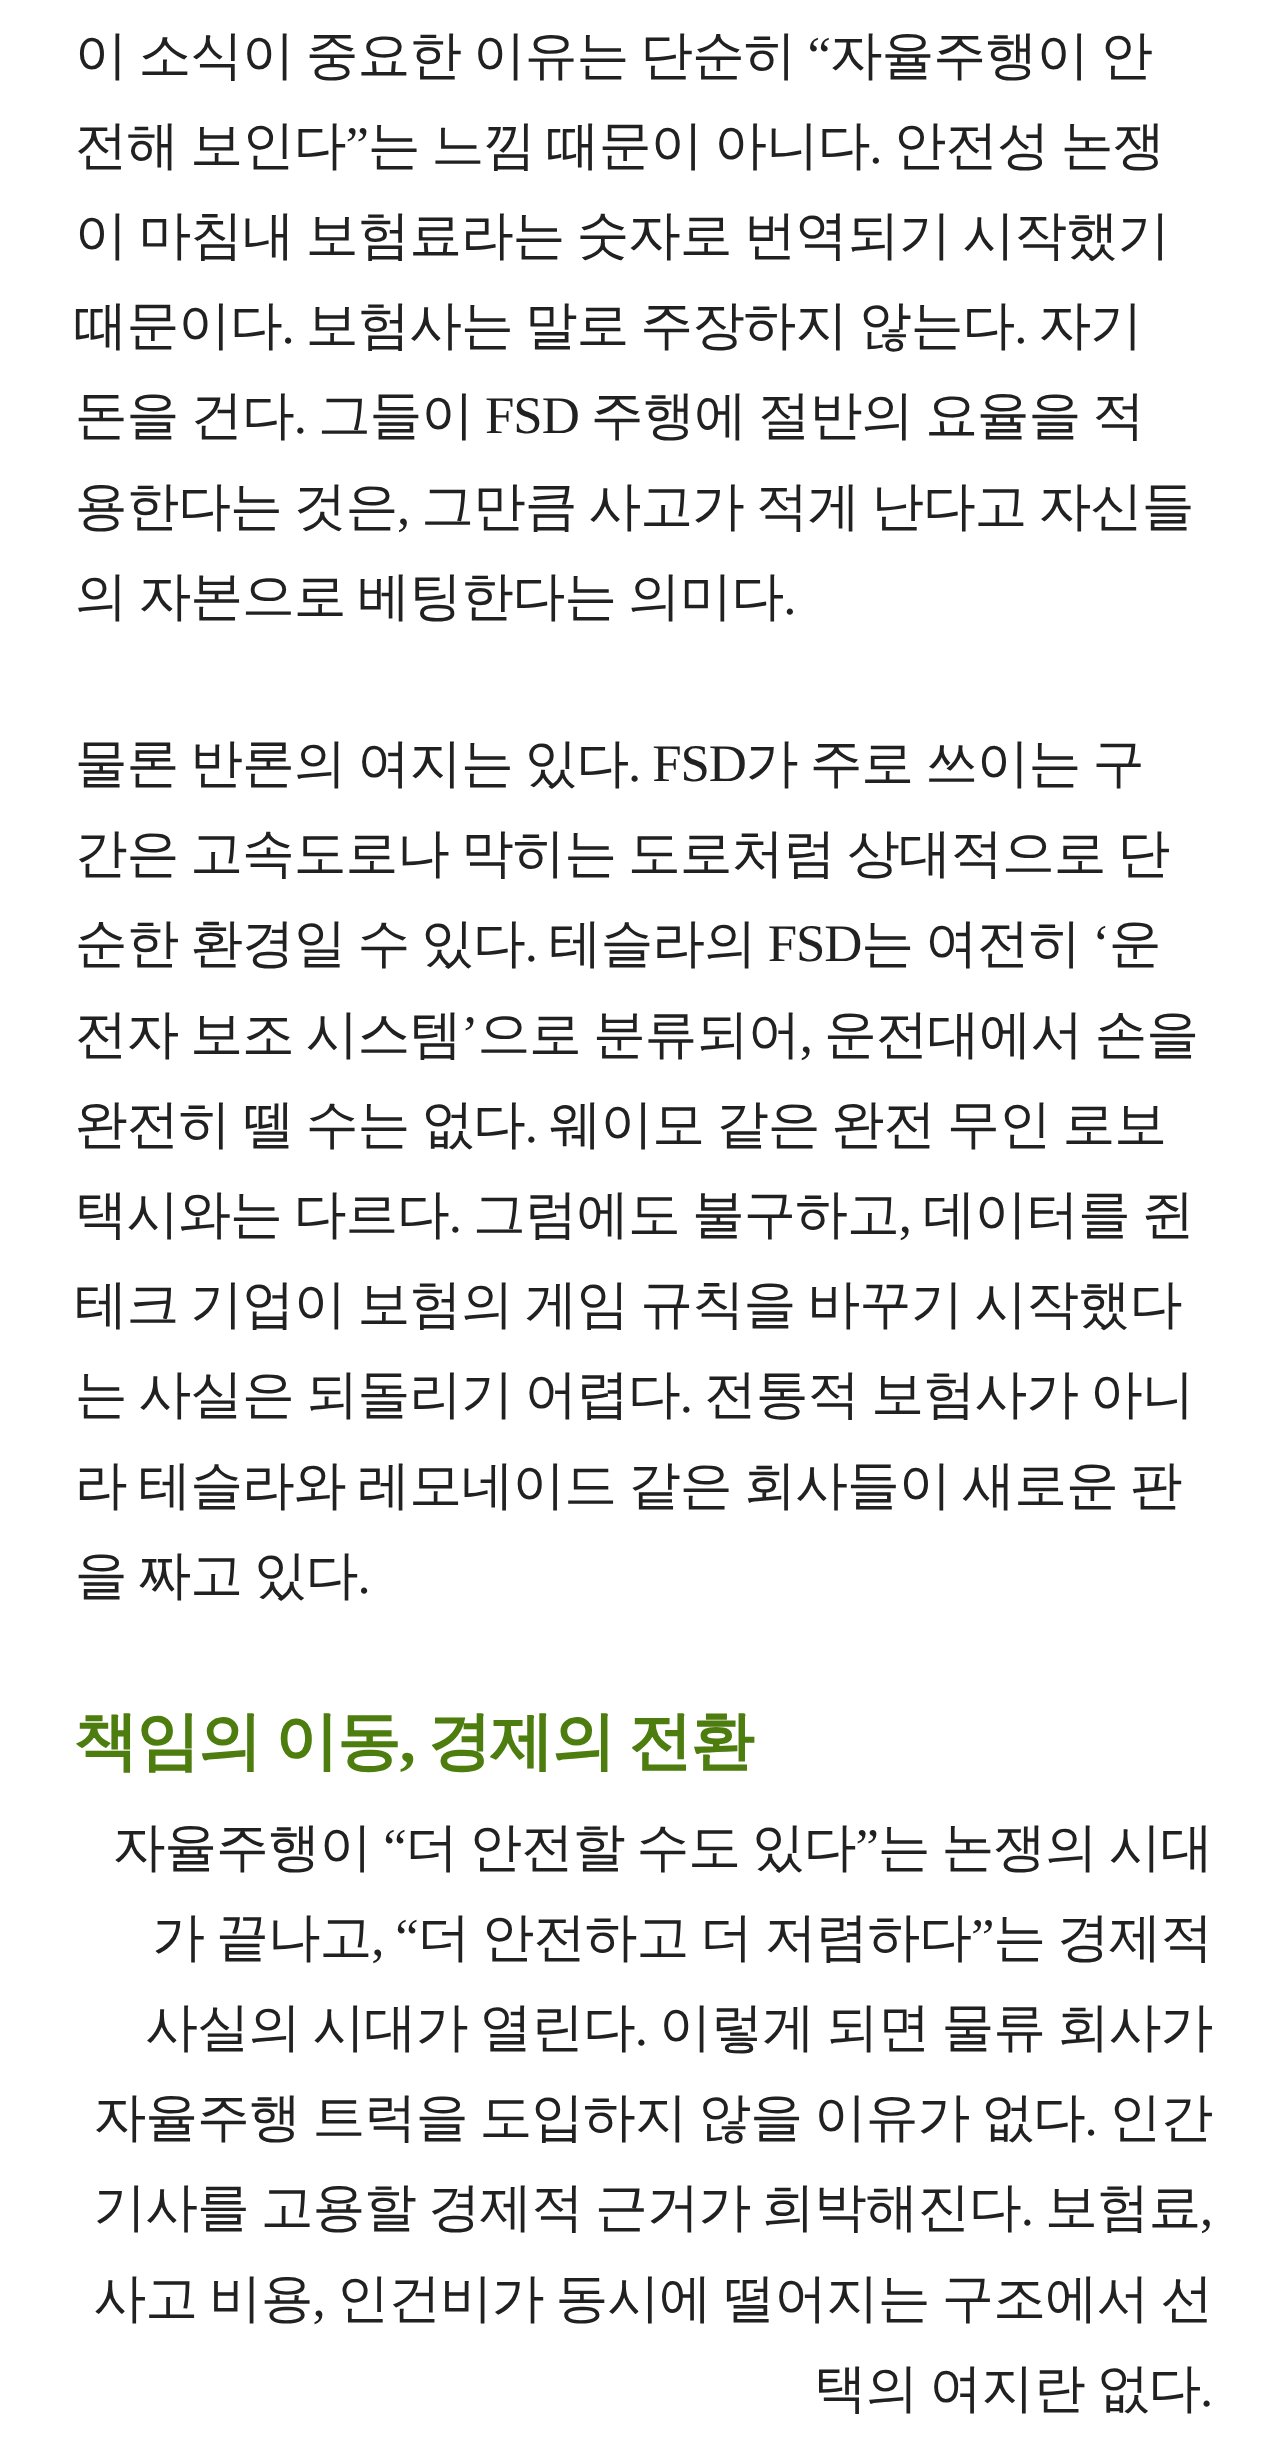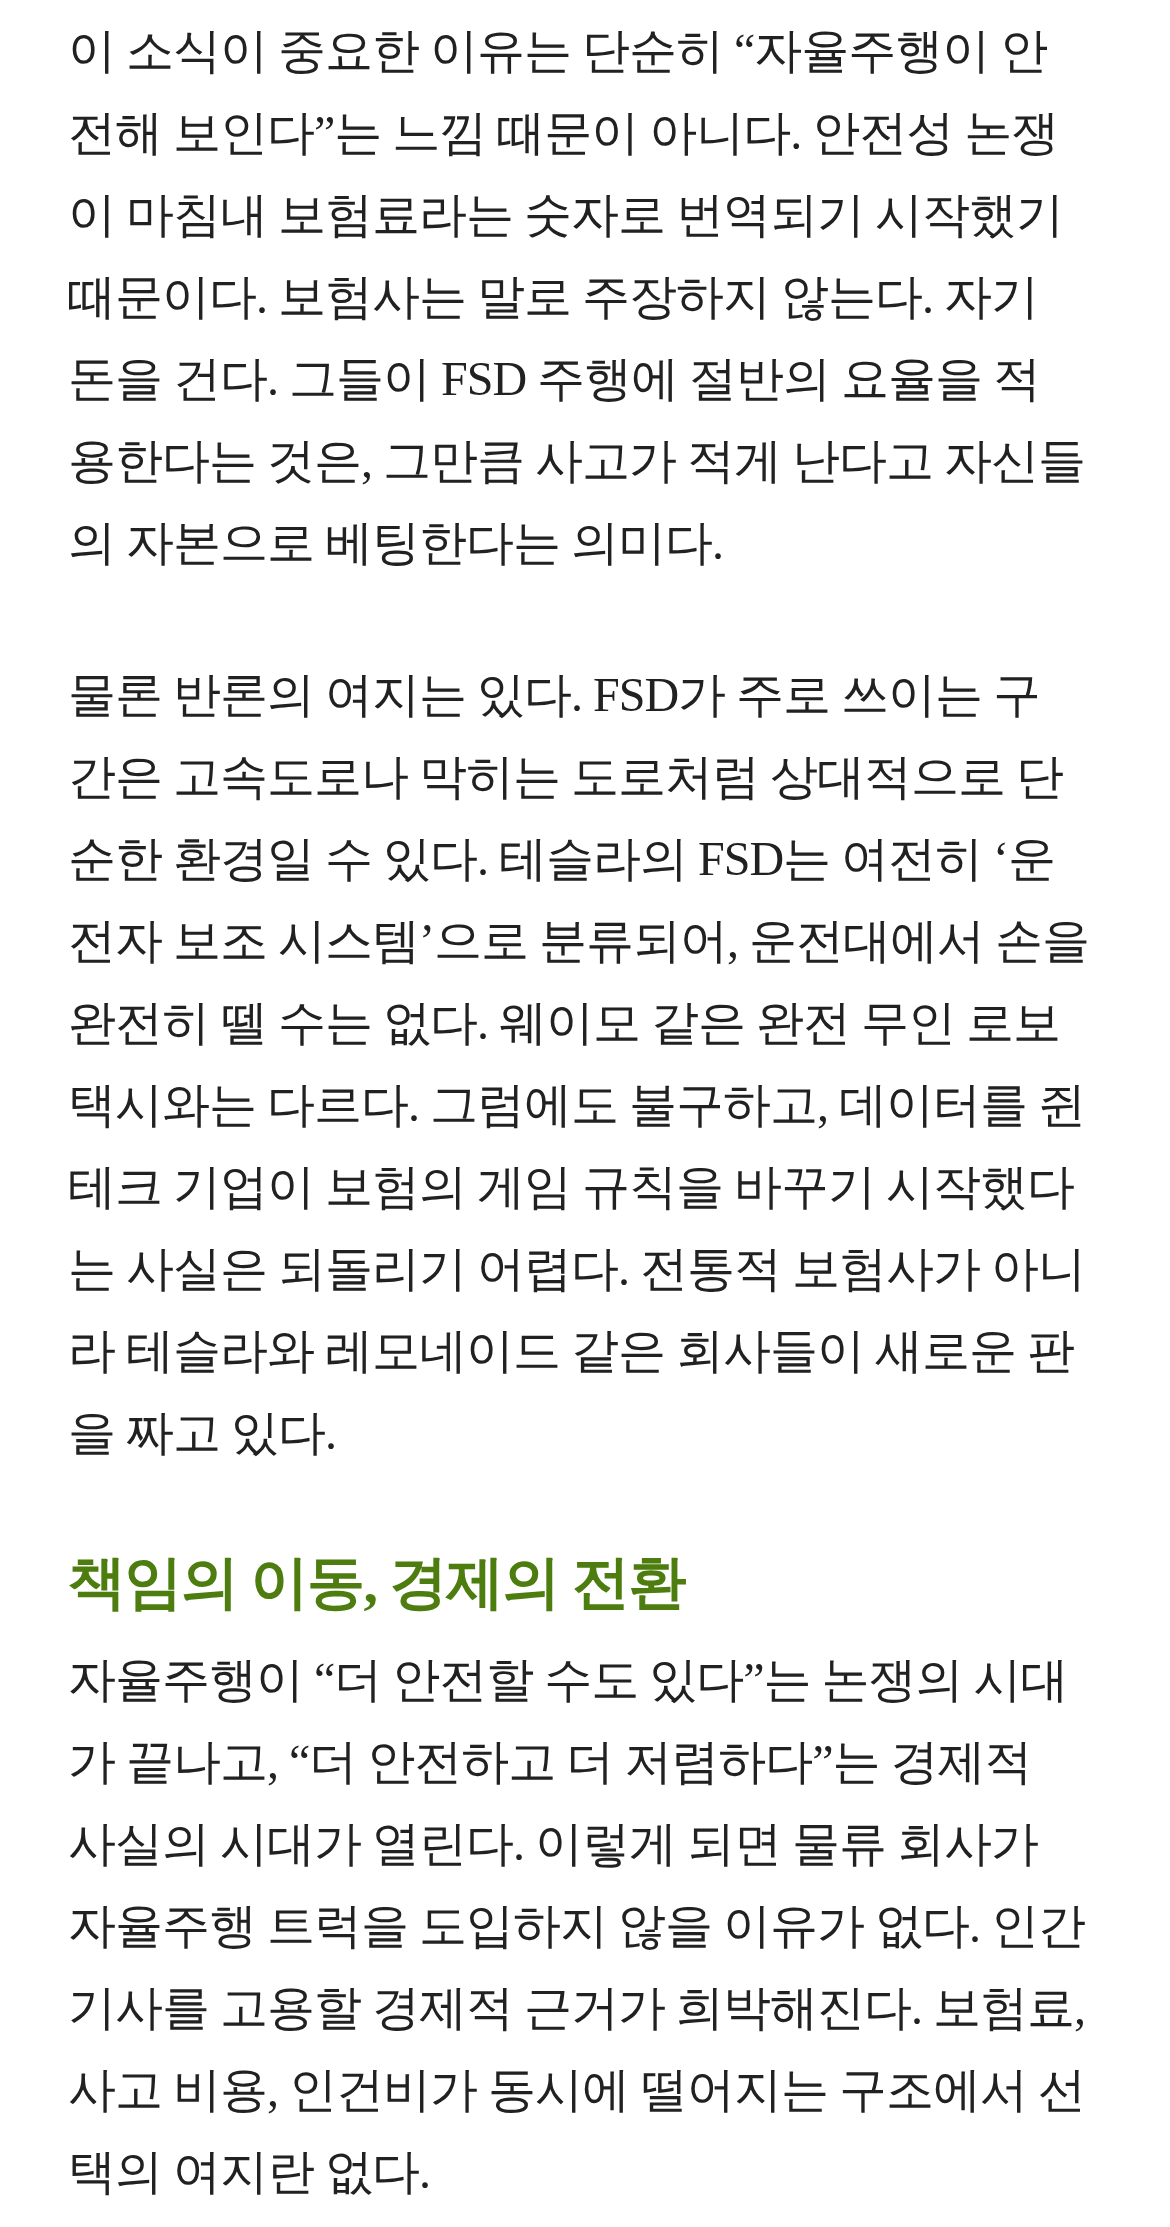--- a/index.html
+++ b/index.html
@@ -26,20 +26,21 @@
     line-height: 82px;
     letter-spacing: -1px;
     margin: 0 0 70px 0;
     white-space: pre;          
     overflow: hidden;
     font-weight: 400;
     text-rendering: optimizeLegibility;
   }
   .article p:last-child {
     margin-bottom: 0;
+    text-align: right;
   }
   .article h3 {
     font-size: 58px;
     line-height: 72px;
     letter-spacing: -1.5px;
     font-weight: 700;
     color: #4d7c0f;
     margin: 73px 0 20px 0;
     white-space: pre;
     overflow: hidden;

